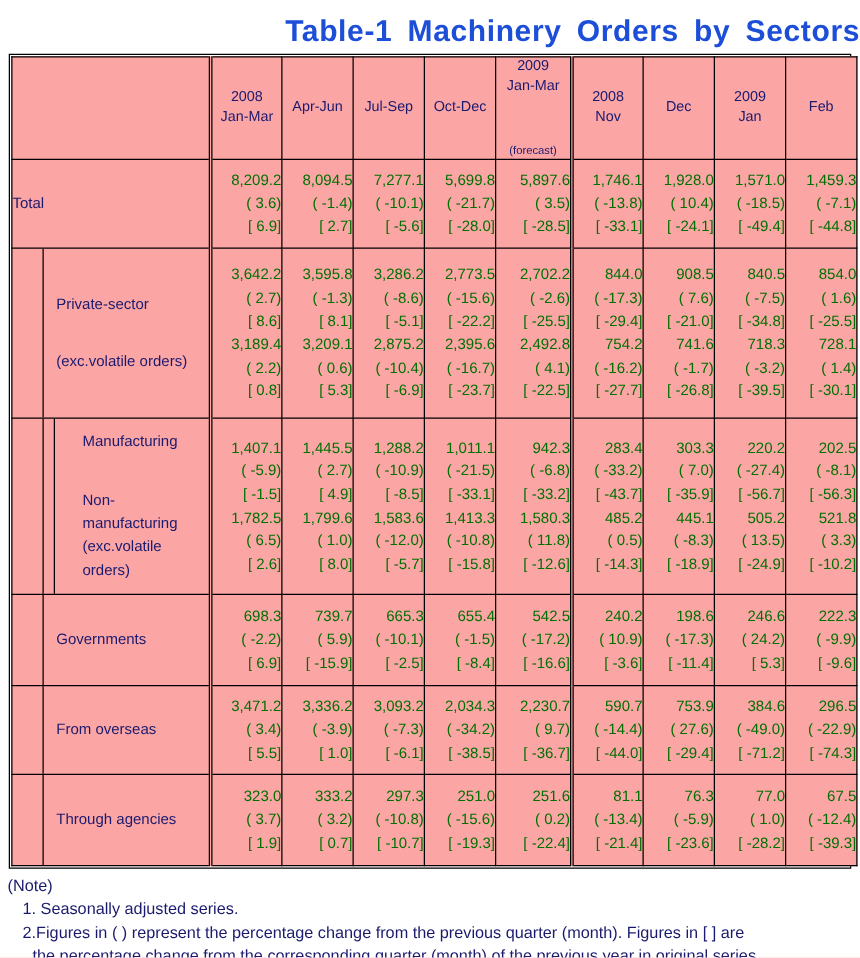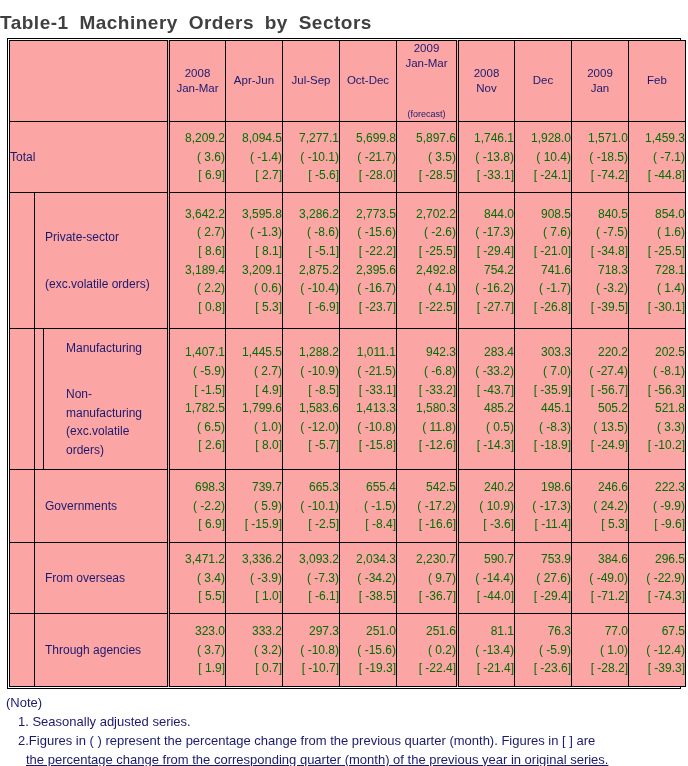--- a/index.html
+++ b/index.html
@@ -17,23 +17,23 @@
 
   .page {
     position: relative;
     width: 688px;
     height: 766px;
     box-sizing: border-box;
   }
 
   
   .title {
-    text-align: left;
-    color: #404040;
-    font-size: 19px;
+    text-align: right;
+    color: #1d4ed8;
+    font-size: 24px;
     font-weight: bold;
     letter-spacing: 0.5px;
     word-spacing: 5px;
     padding-top: 13px;
     padding-bottom: 4px;
     line-height: 1.1;
   }
 
   
   .unit-note {
@@ -270,21 +270,21 @@
             <span>[ -33.1]</span>
           </td>
           <td class="val">
             <span>1,928.0</span>
             <span>( 10.4)</span>
             <span>[ -24.1]</span>
           </td>
           <td class="val">
             <span>1,571.0</span>
             <span>( -18.5)</span>
-            <span>[ -74.2]</span>
+            <span>[ -49.4]</span>
           </td>
           <td class="val">
             <span>1,459.3</span>
             <span>( -7.1)</span>
             <span>[ -44.8]</span>
           </td>
         </tr>
 
         <tr class="r-priv">
           <td class="lbl indent1 sep-label">

